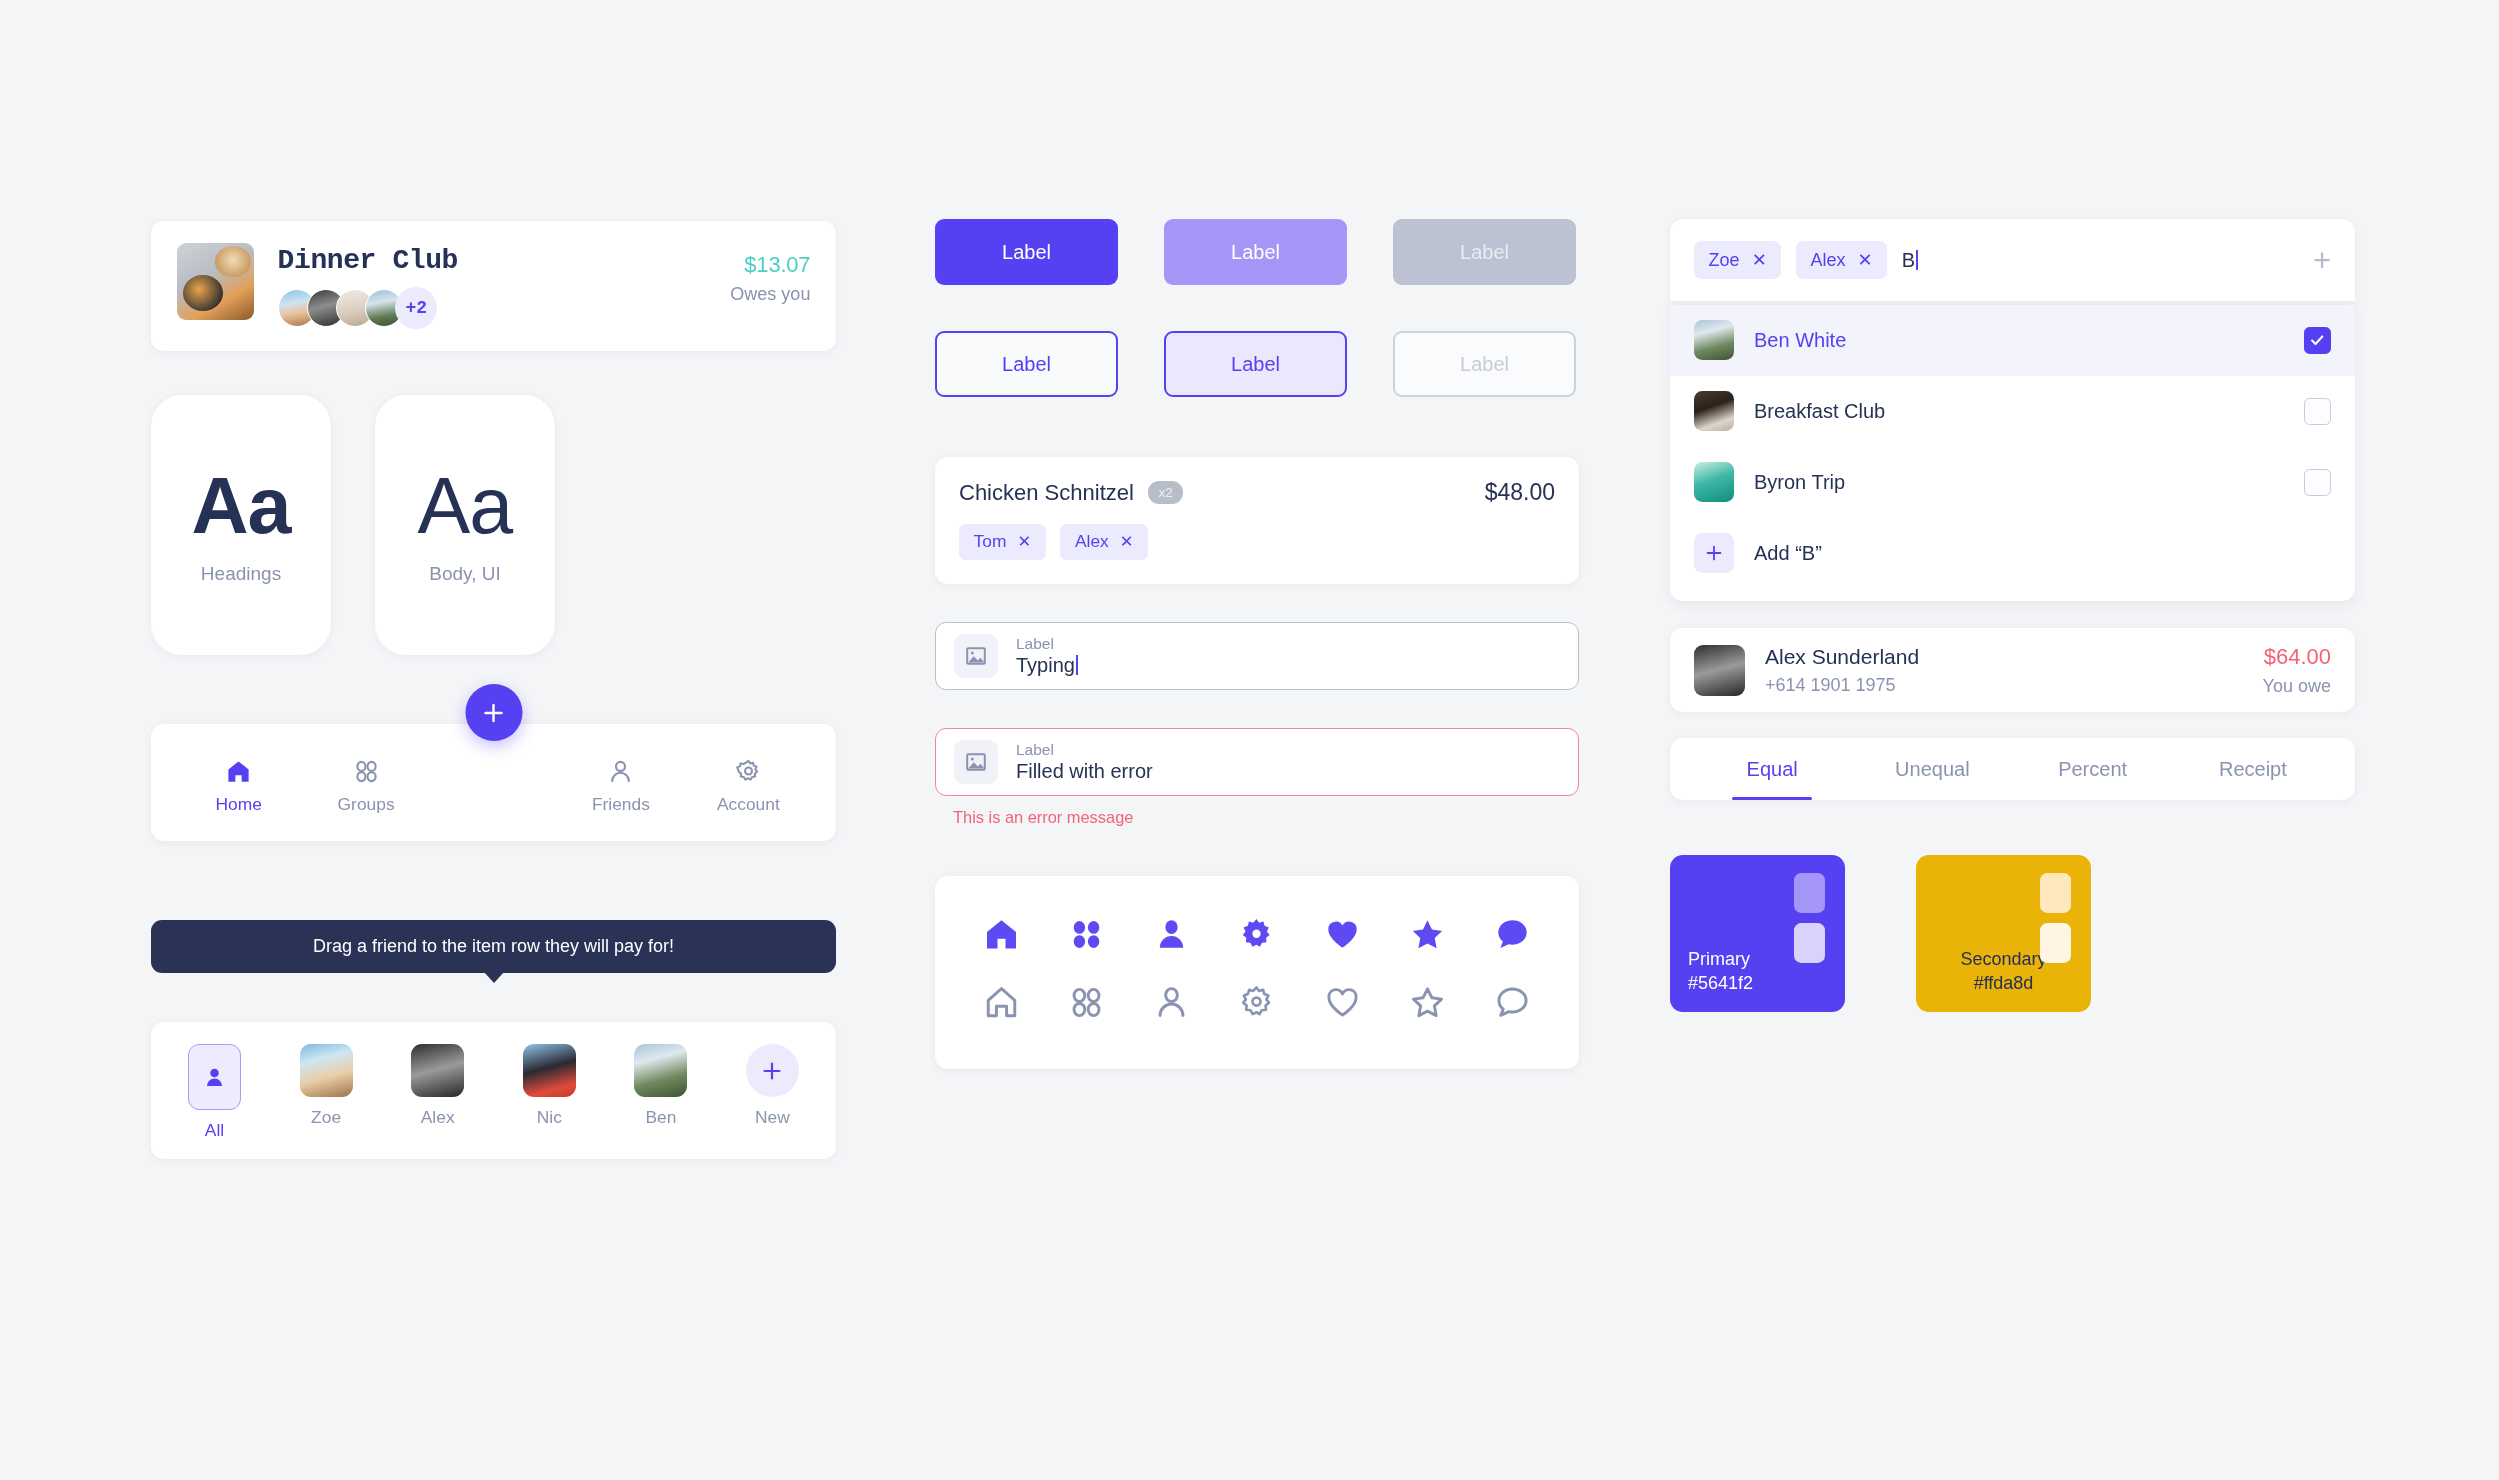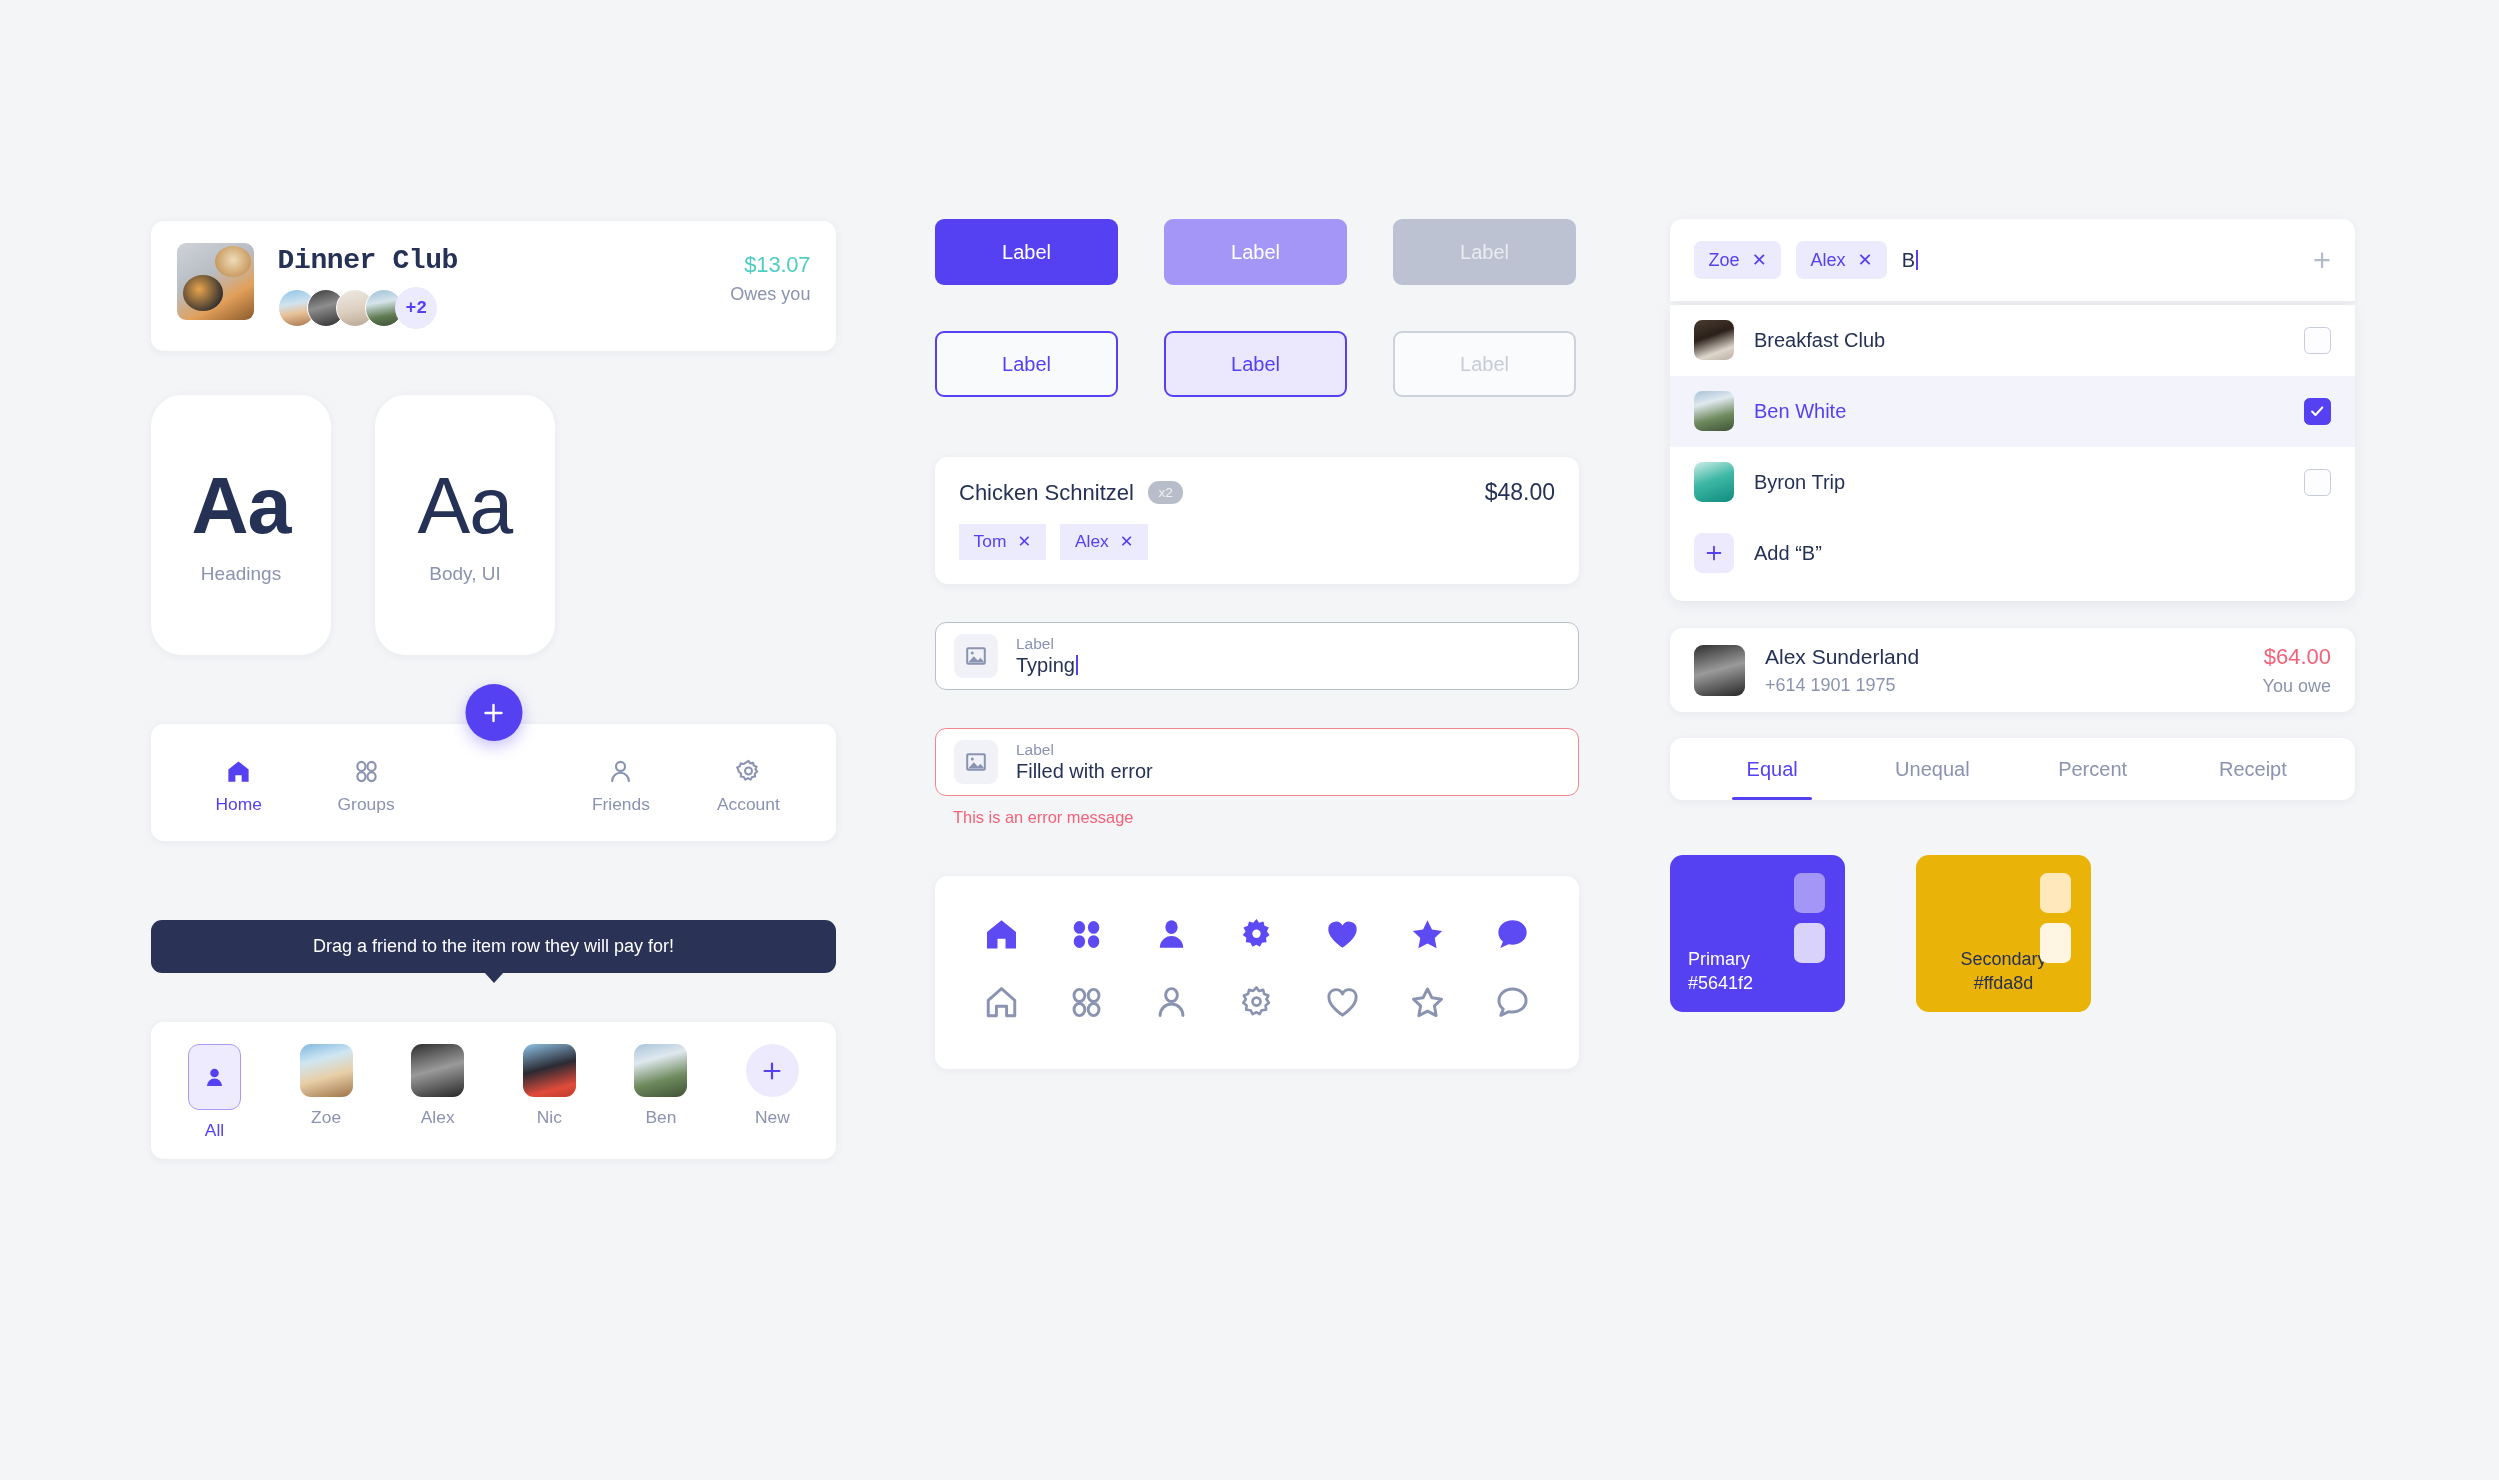--- a/index.html
+++ b/index.html
@@ -93,21 +93,21 @@
   .btn.out-fill { background:#ebe8fd; color:#5641f2; border:2.3px solid #5641f2; }
   .btn.out-dis { background:#fafbfc; color:#c9ccd6; border:2.3px solid #ccd1db; }
 
   .item-card { margin-top:60px; padding:22px 24px 24px; }
   .item-top { display:flex; align-items:center; }
   .item-name { font-size:22px; color:#253155; }
   .qty { margin-left:14.6px; background:#b8bec9; color:#eef0f4; font-size:13.7px;
     border-radius:11px; padding:3.7px 10px; }
   .item-price { margin-left:auto; font-size:23px; color:#253155; }
   .chips { display:flex; gap:14.6px; margin-top:18px; }
-  .chip { background:#eceafd; color:#5641f2; font-size:17.4px; border-radius:0;
+  .chip { background:#eceafd; color:#5641f2; font-size:17.4px; border-radius:7px;
     padding:7.3px 14.6px; display:flex; align-items:center; gap:11px; }
   .chip .x { font-size:16.4px; }
 
   .field { margin-top:38px; background:#fff; border:1.8px solid #b9c0cd; border-radius:11px;
     height:68px; display:flex; align-items:center; padding:0 18px; gap:18px; }
   .field.error { border-color:#f58591; }
   .fld-ico { width:44px; height:44px; border-radius:9px; background:#f0f2f7;
     display:flex; align-items:center; justify-content:center; flex:0 0 auto;}
   .fld-txt { display:flex; flex-direction:column; gap:0.9px; }
   .fld-lbl { font-size:15.5px; color:#8a93b0; }
@@ -418,35 +418,35 @@
         <span>✕</span>
       </div>
       <span class="tok-typed">
           <span>B</span>
           <i class="caret"></i>
         </span>
       <span class="plus-right">+</span>
     </div>
 
     <div class="dropdown">
-      <div class="dd-row">
-        <div class="dd-img ph-brk"></div>
-        <span class="dd-name">Breakfast Club</span>
-        <span class="cbox"></span>
-      </div>
       <div class="dd-row sel">
         <div class="dd-img ph-ben"></div>
         <span class="dd-name">Ben White</span>
         <span class="cbox on">
           <svg width="16.4" height="16.4" viewBox="0 0 24 24">
               <path d="M4.5 12.5l5 5 10-11" fill="none" stroke="#fff" stroke-width="3" stroke-linecap="round" stroke-linejoin="round"></path>
             </svg>
         </span>
       </div>
       <div class="dd-row">
+        <div class="dd-img ph-brk"></div>
+        <span class="dd-name">Breakfast Club</span>
+        <span class="cbox"></span>
+      </div>
+      <div class="dd-row">
         <div class="dd-img ph-byr"></div>
         <span class="dd-name">Byron Trip</span>
         <span class="cbox"></span>
       </div>
       <div class="dd-row">
         <div class="dd-add">
           <svg width="22" height="22" viewBox="0 0 24 24">
               <path d="M12 5v14M5 12h14" stroke="#5641f2" stroke-width="2" stroke-linecap="round"></path>
             </svg>
         </div>

